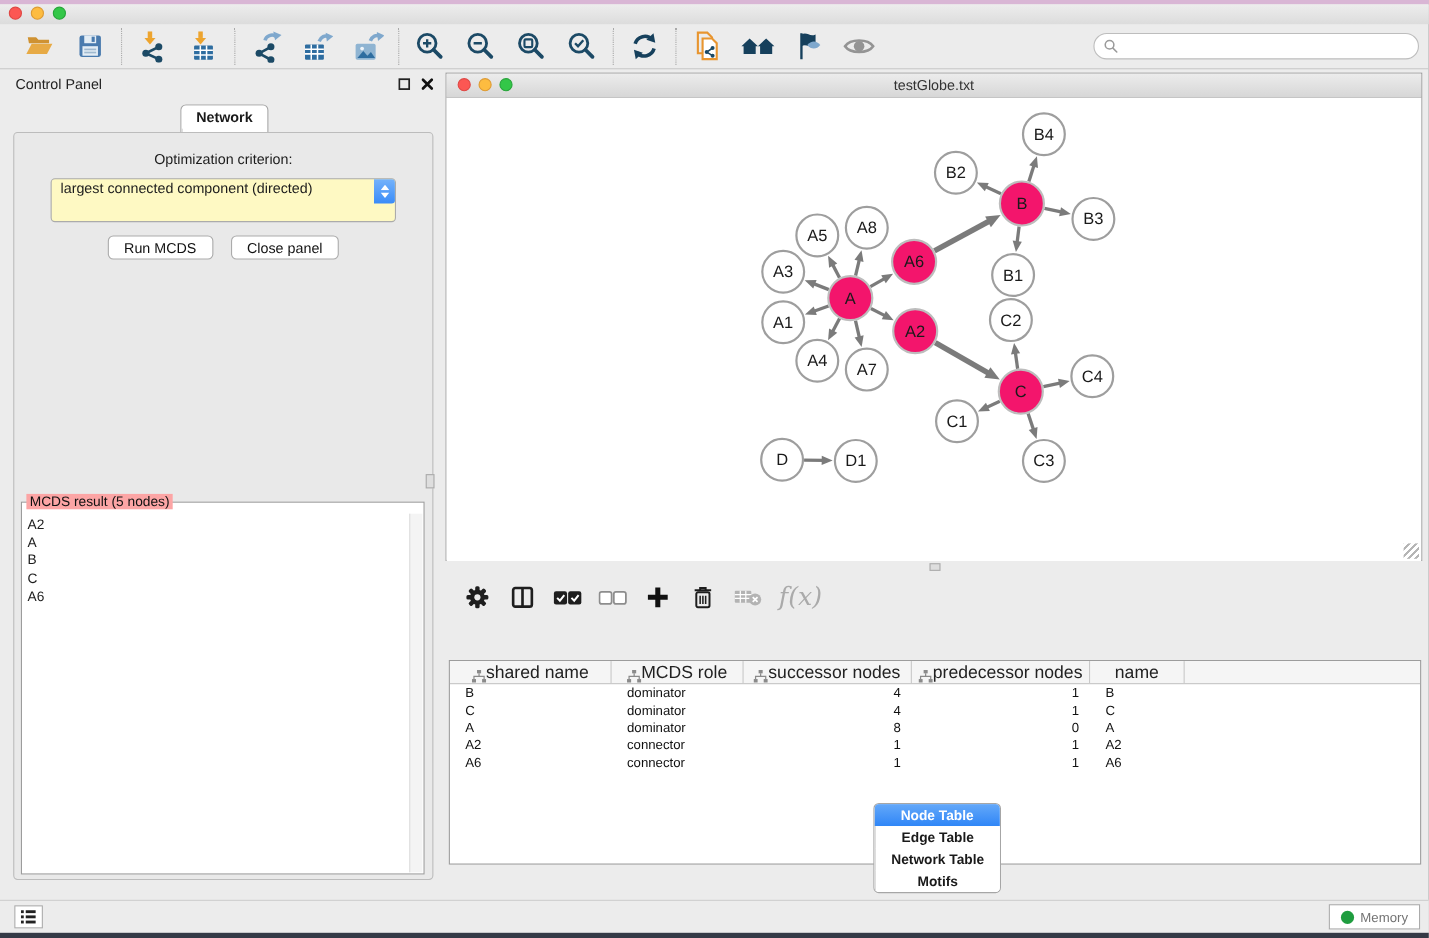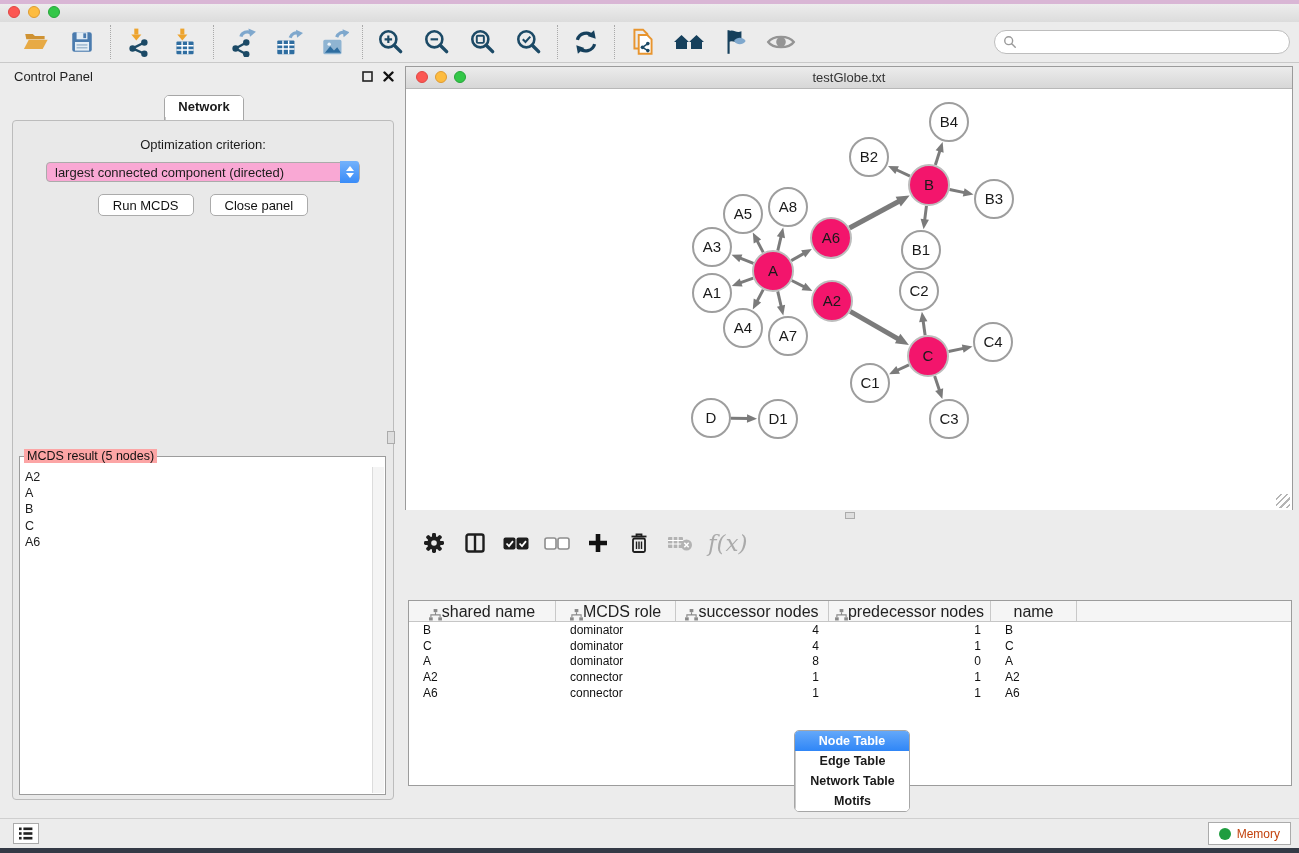--- a/index.html
+++ b/index.html
@@ -35,22 +35,22 @@
   .panel-header-icons { margin-left:auto; display:flex; align-items:center; gap:10px; }
   .cp-tabs { display:flex; justify-content:center; margin-top:6px; }
   .seg { display:flex; border:1px solid #a6a6a6; border-radius:5px; overflow:hidden; background:#fff;flex-direction:column; }
   .seg button { border:none; background:#fff; font-family:inherit; font-size:13px; font-weight:bold; color:#1a1a1a;
     padding:3px 13px; border-left:1px solid #c9c9c9; cursor:default; }
   .seg button:first-child { border-left:none; }
   .seg button.active { background:linear-gradient(#64a8f9,#2f86f7); color:#fff; }
   .cp-body { position:absolute; left:8px; right:10px; top:57px; bottom:18px;
     border:1px solid #bcbcbc; border-radius:4px; background:#e9e9e9; }
   .opt-label { text-align:center; margin-top:16px; font-size:13px; }
-  .opt-select { position:relative; margin:10px auto 0 auto; width:314px; height:20px;
-    background:#f9a8d4; border:1px solid #ababab; border-radius:4px; display:flex; align-items:center; }
+  .opt-select { position:relative; margin:10px auto 0 auto; width:314px; height:40px;
+    background:#fef9c3; border:1px solid #ababab; border-radius:4px; display:flex; align-items:flex-start; }
   .opt-select .value { flex:1; font-size:13px; padding-left:8px; white-space:nowrap; overflow:hidden; }
   .opt-stepper { width:19px; height:22px; border-radius:0 3px 3px 0; background:linear-gradient(#74b2fb,#3a8cf8);
     display:flex; flex-direction:column; align-items:center; justify-content:center; gap:2px; }
   .cp-buttons { display:flex; justify-content:center; gap:16px; margin-top:12px; }
   .btn { background:#fff; border:1px solid #ababab; border-radius:5px; font-family:inherit;
     font-size:13px; color:#111; padding:2px 14px; height:22px; cursor:default; }
   .result-box { position:absolute; left:6px; right:7px; top:335px; bottom:4px;
     border:1px solid #9c9c9c; background:#fff; }
   .result-legend { position:absolute; top:-8px; left:4px; background:#fca5a5; padding:0 3px; font-size:12.5px; color:#111; }
   .result-list { position:absolute; left:1px; right:14px; top:10px; bottom:1px; overflow:hidden;
@@ -88,21 +88,21 @@
   .td { font-size:12px; color:#111; overflow:hidden; white-space:nowrap; }
   .tp-tabs { position:absolute; left:0; right:0; bottom:6px; display:flex; justify-content:center; }
   .tp-tabs .seg button { font-weight:bold; font-size:12.5px; padding:3px 14px; }
 
   
   #status-bar { position:absolute; left:0; bottom:5px; width:100%; height:30px;
     background:#ececec; border-top:1px solid #cfcfcf; }
   .status-left-btn { position:absolute; left:13px; top:4px; width:26px; height:21px;
     background:#fff; border:1px solid #ababab; display:flex; align-items:center; justify-content:center; }
   .memory-btn { position:absolute; right:8px; top:3px; height:23px; background:#fff;
-    border:1px solid #ababab; display:flex; align-items:center; gap:6px; padding:0 10px; font-size:12px; color:#c2410c; }
+    border:1px solid #ababab; display:flex; align-items:center; gap:6px; padding:0 10px; font-size:12px; color:#737373; }
   .memory-dot { width:12px; height:12px; border-radius:50%; background:#1f9d3f; }
   .desktop-strip { position:absolute; left:0; bottom:0; width:100%; height:5px; background:#343a46; }
 </style>
 </head>
 <body>
 
 <div id="root">
 
   <div class="menubar-strip"></div>
 

